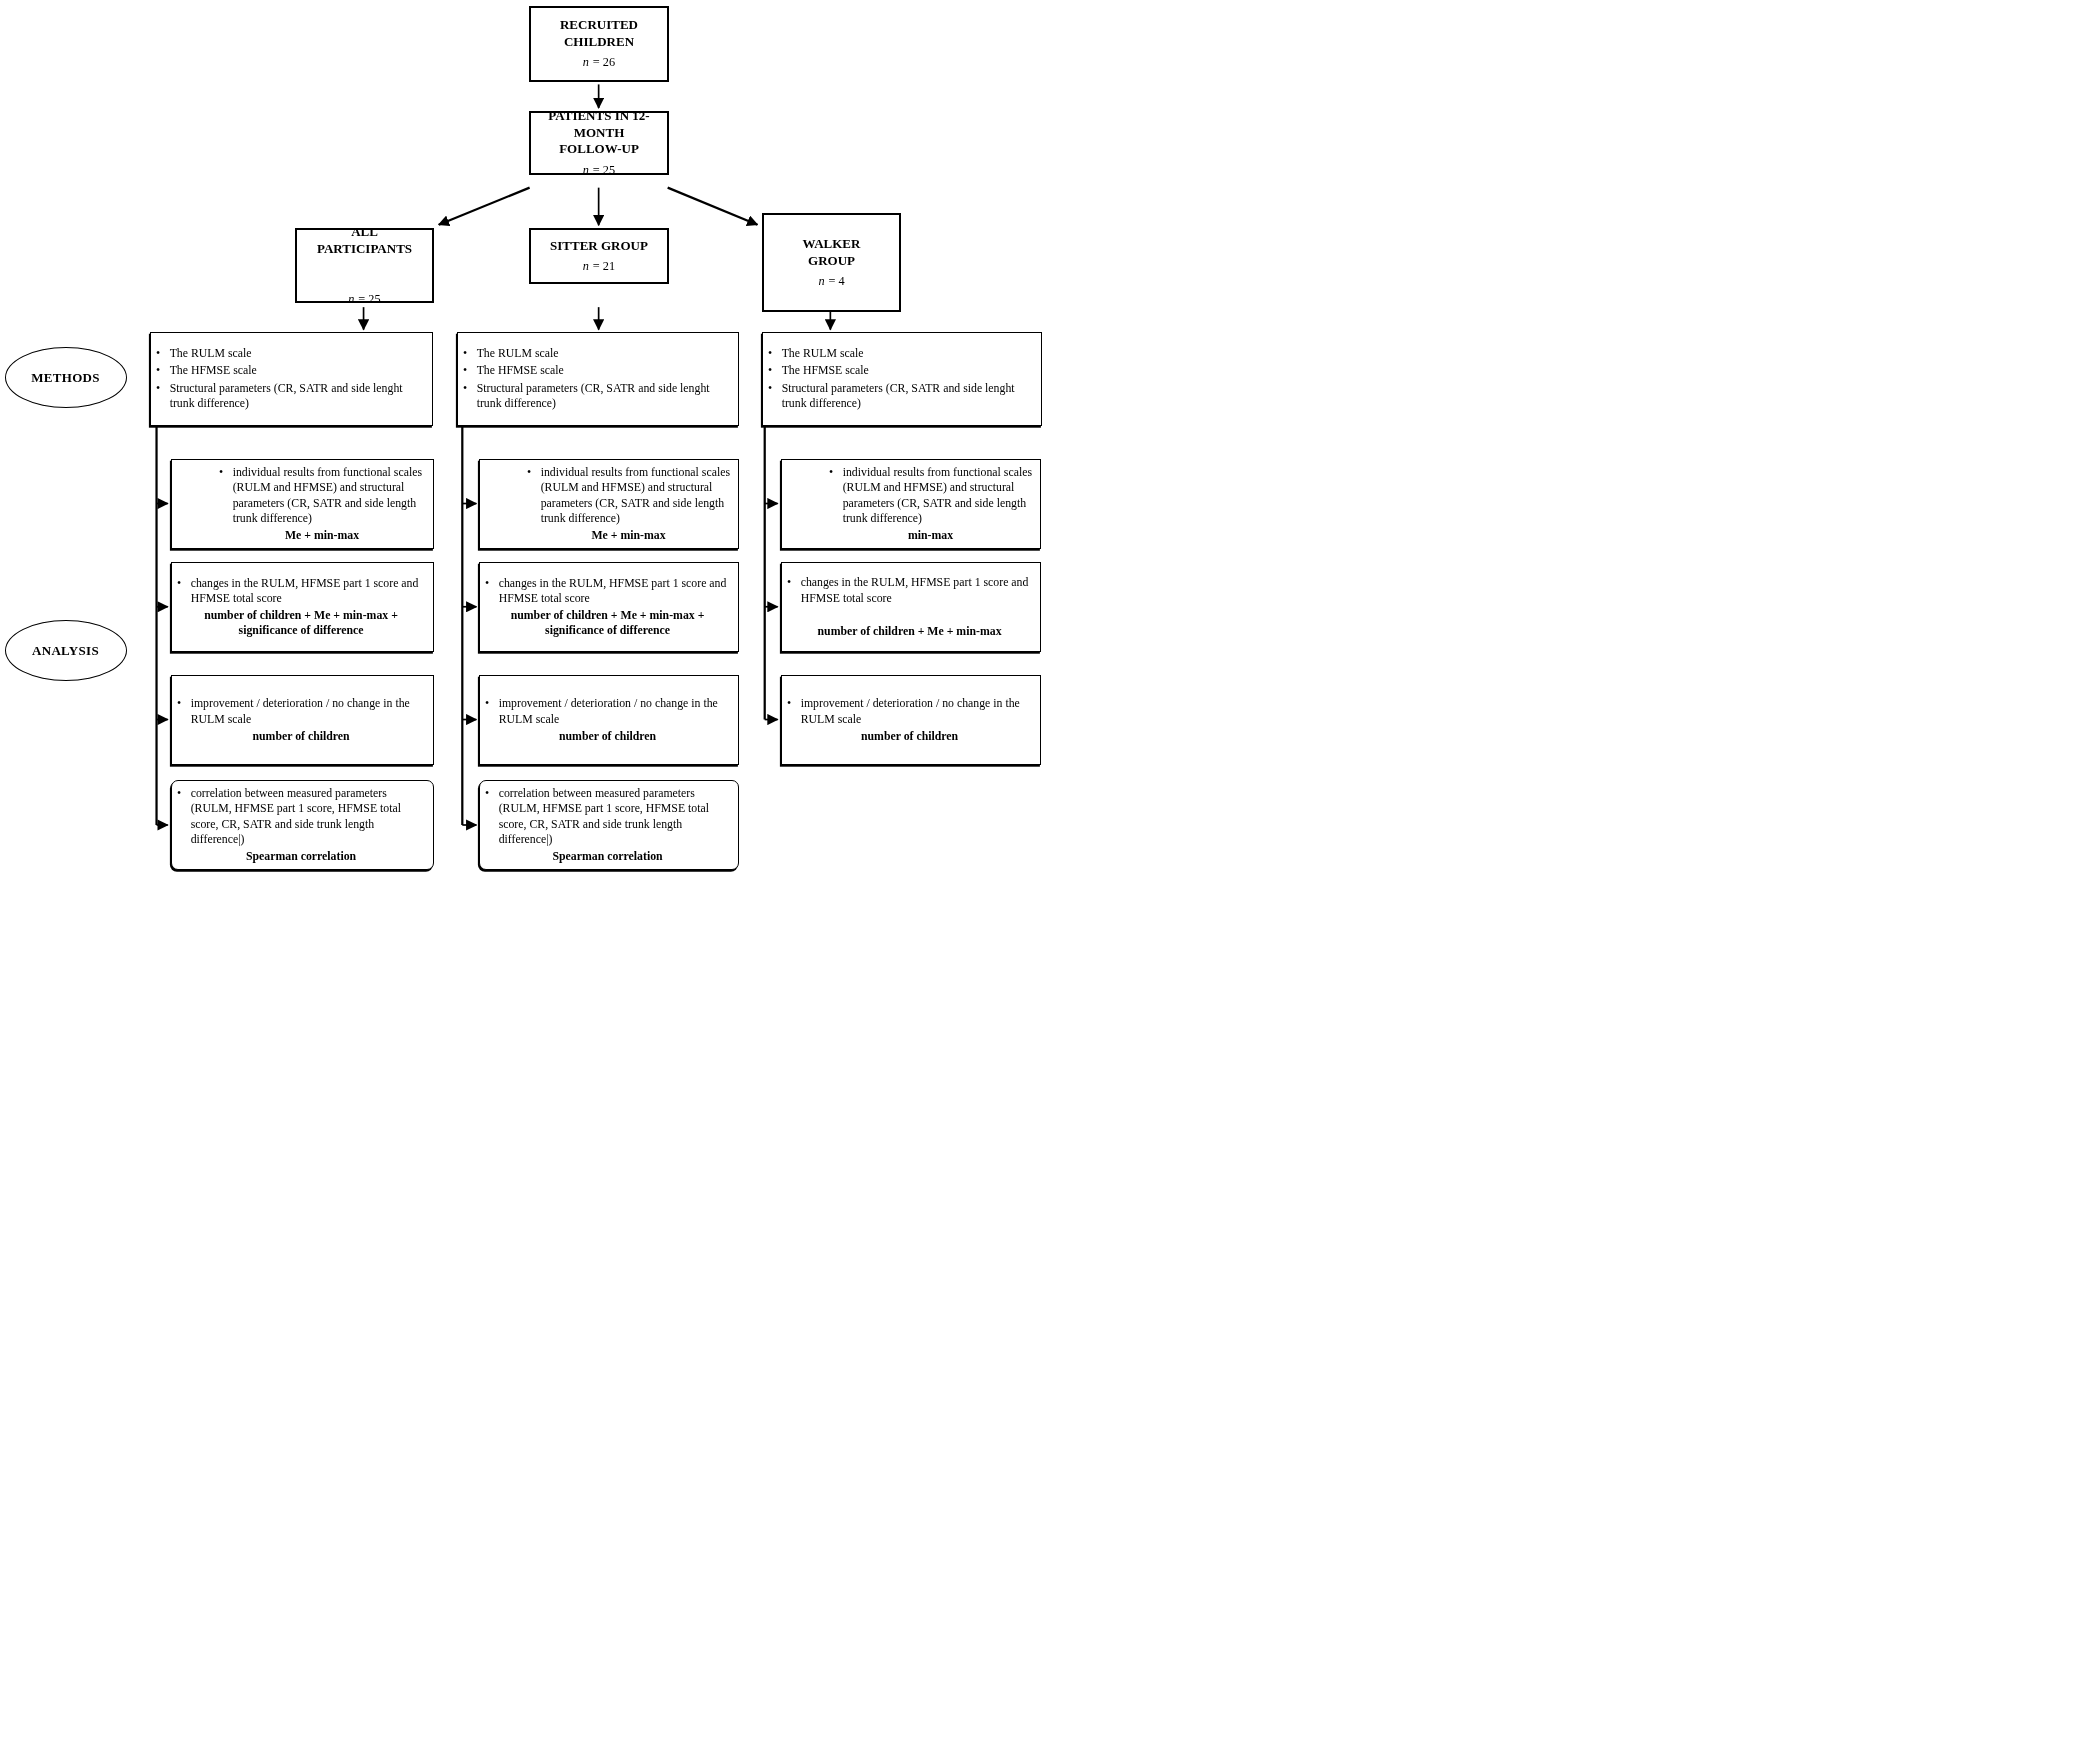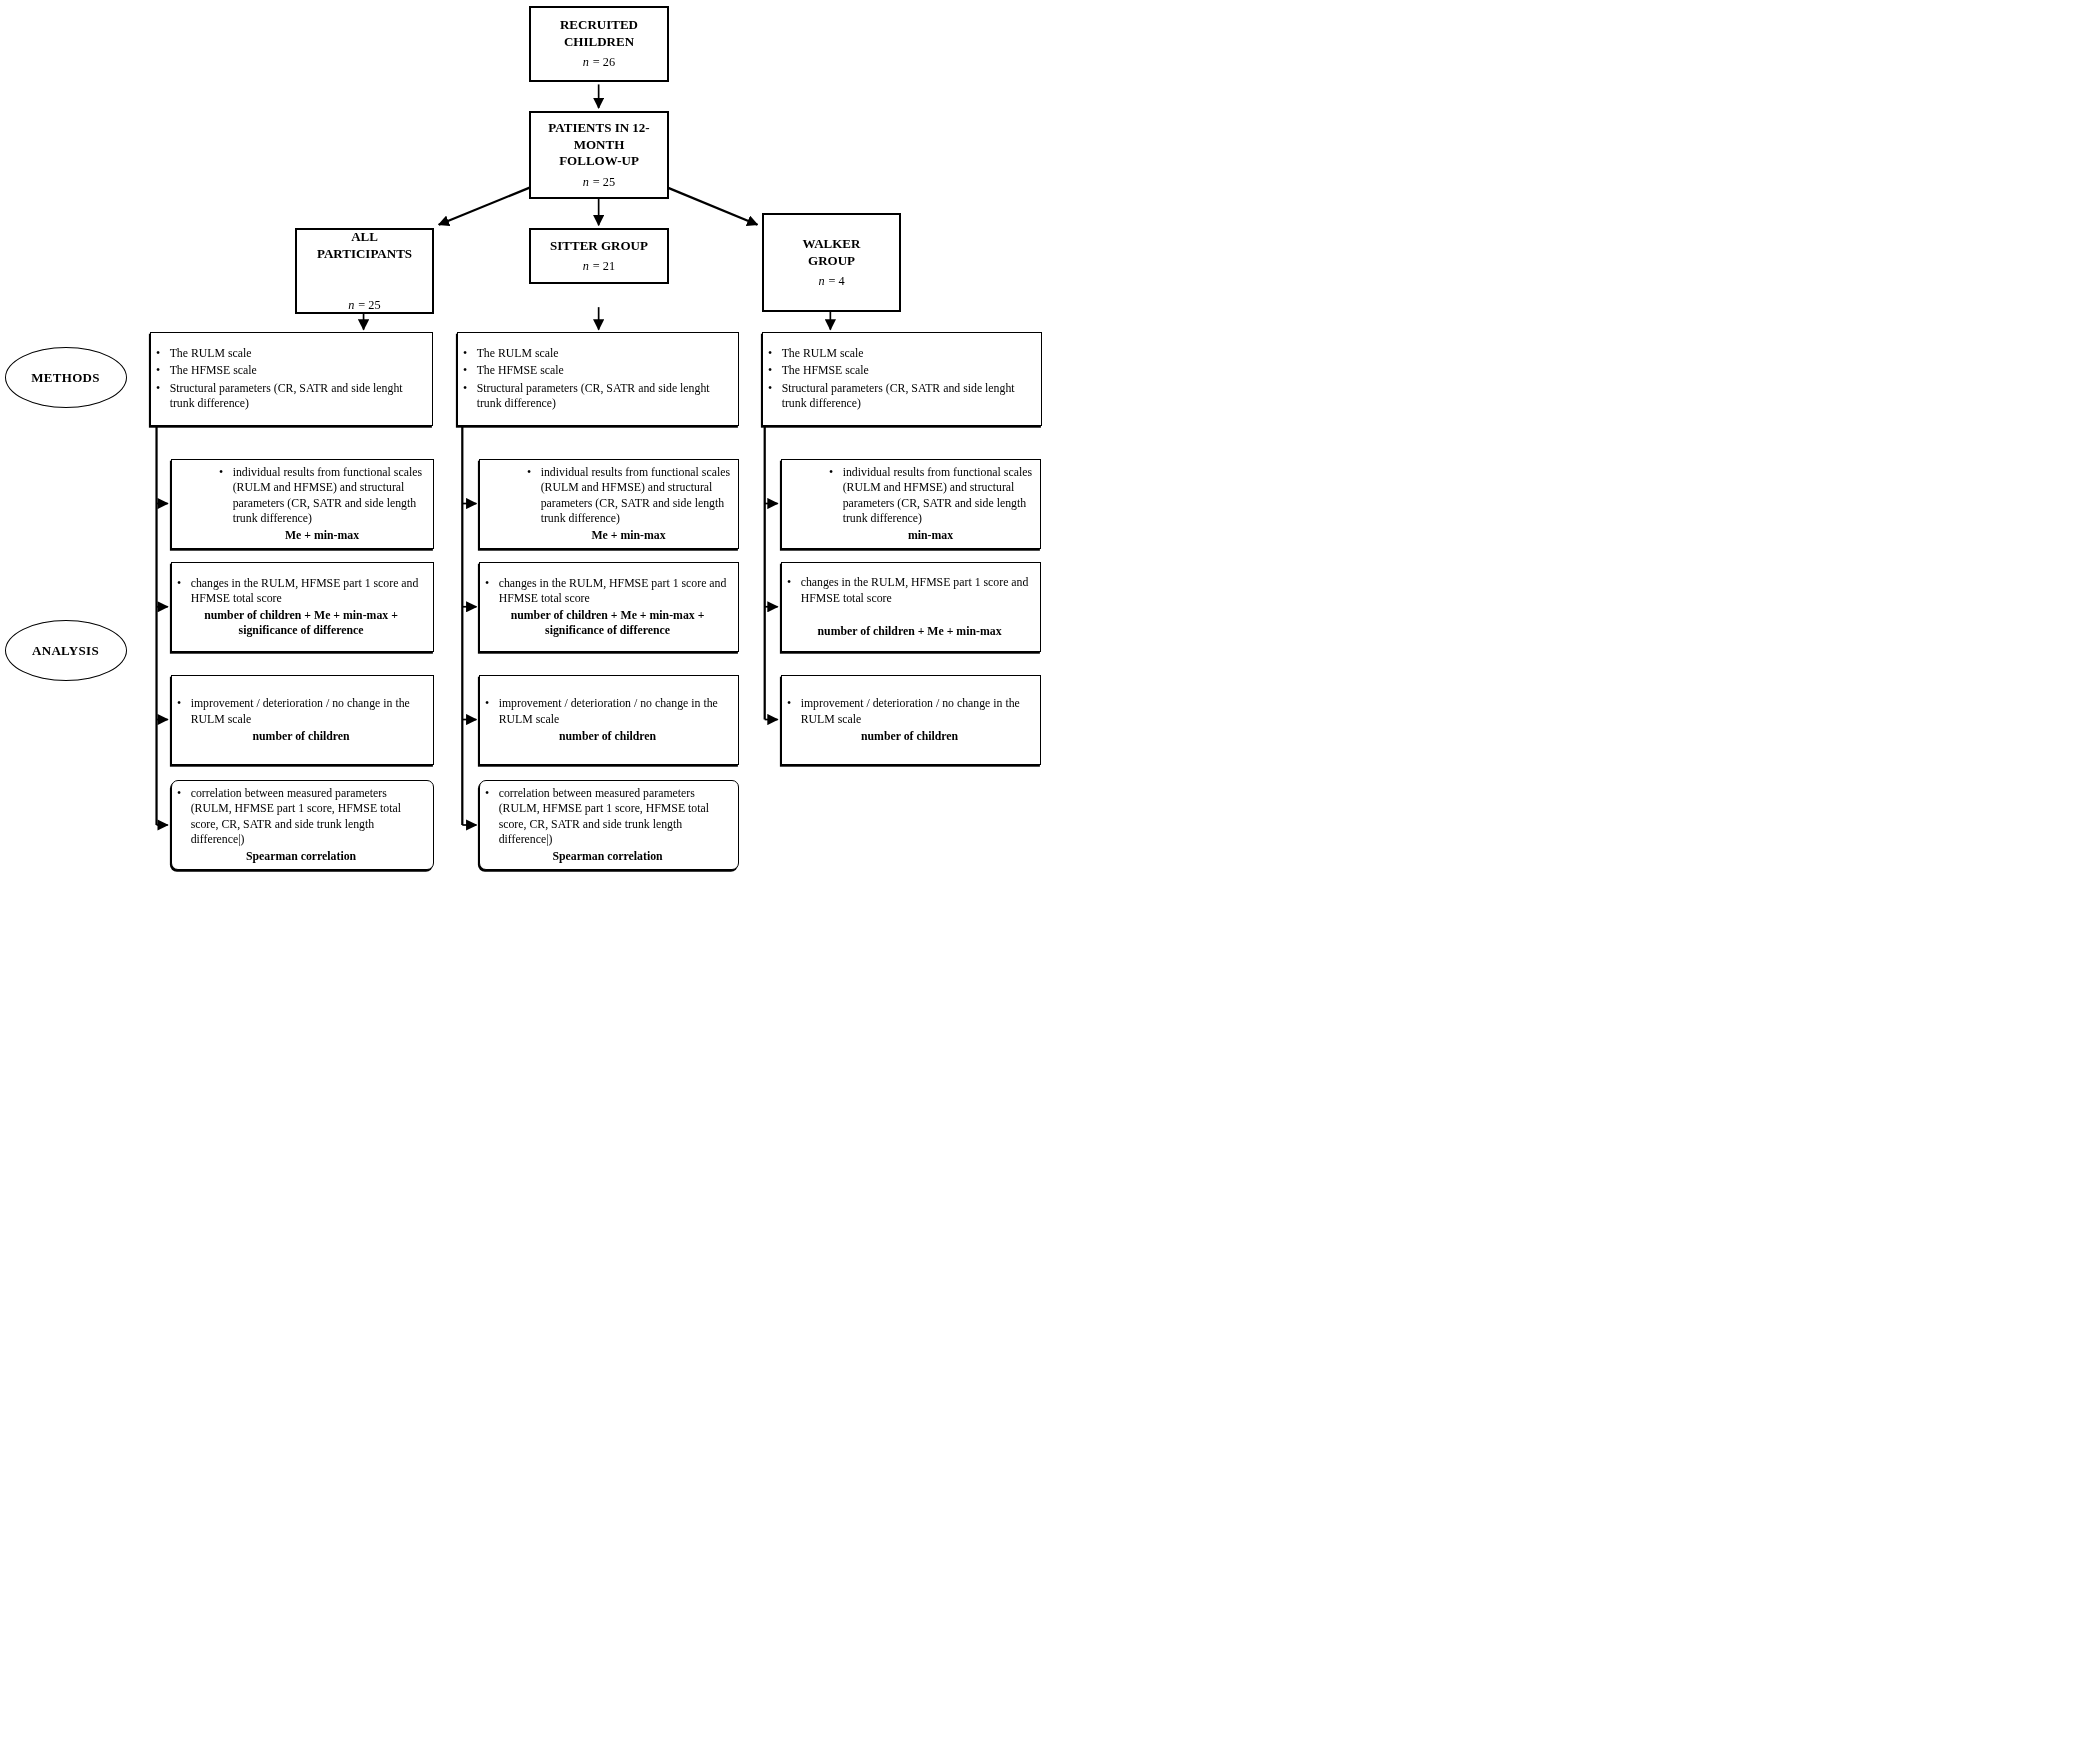--- a/index.html
+++ b/index.html
@@ -34,22 +34,22 @@
   .bul{display:flex;gap:9.5px;font-size:11.8px;line-height:1.32;}
   .bul + .bul{margin-top:1.7px;}
   .bul::before{content:"\2022";flex:0 0 auto;}
   .btxt{flex:1 1 auto;}
   .result{font-weight:bold;font-size:11.8px;text-align:center;margin-top:1.7px;}
   .result.narrow{max-width:219px;margin-left:auto;margin-right:auto;}
   .result.gap-top{margin-top:18px;}
 
   
   #recruited{left:529px;top:5.6px;width:140px;height:76px;justify-content:center;}
-  #followup{left:529px;top:111px;width:140px;height:88px;}
-  #group-all{left:295px;top:228px;width:139px;height:86px;gap:30px;}
+  #followup{left:529px;top:111px;width:140px;height:64px;}
+  #group-all{left:295px;top:228px;width:139px;height:75px;gap:30px;}
   #group-sitter{left:529px;top:228px;width:140px;height:56px;}
   #group-walker{left:762px;top:213px;width:139px;height:99px;}
 
   #methods-ellipse{left:4.5px;top:347px;width:122px;height:61px;}
   #analysis-ellipse{left:4.5px;top:620px;width:122px;height:61px;}
 
   #m-all{left:150px;top:332px;width:283px;height:94px;}
   #m-sitter{left:457px;top:332px;width:282px;height:94px;}
   #m-walker{left:762px;top:332px;width:280px;height:94px;}
 

